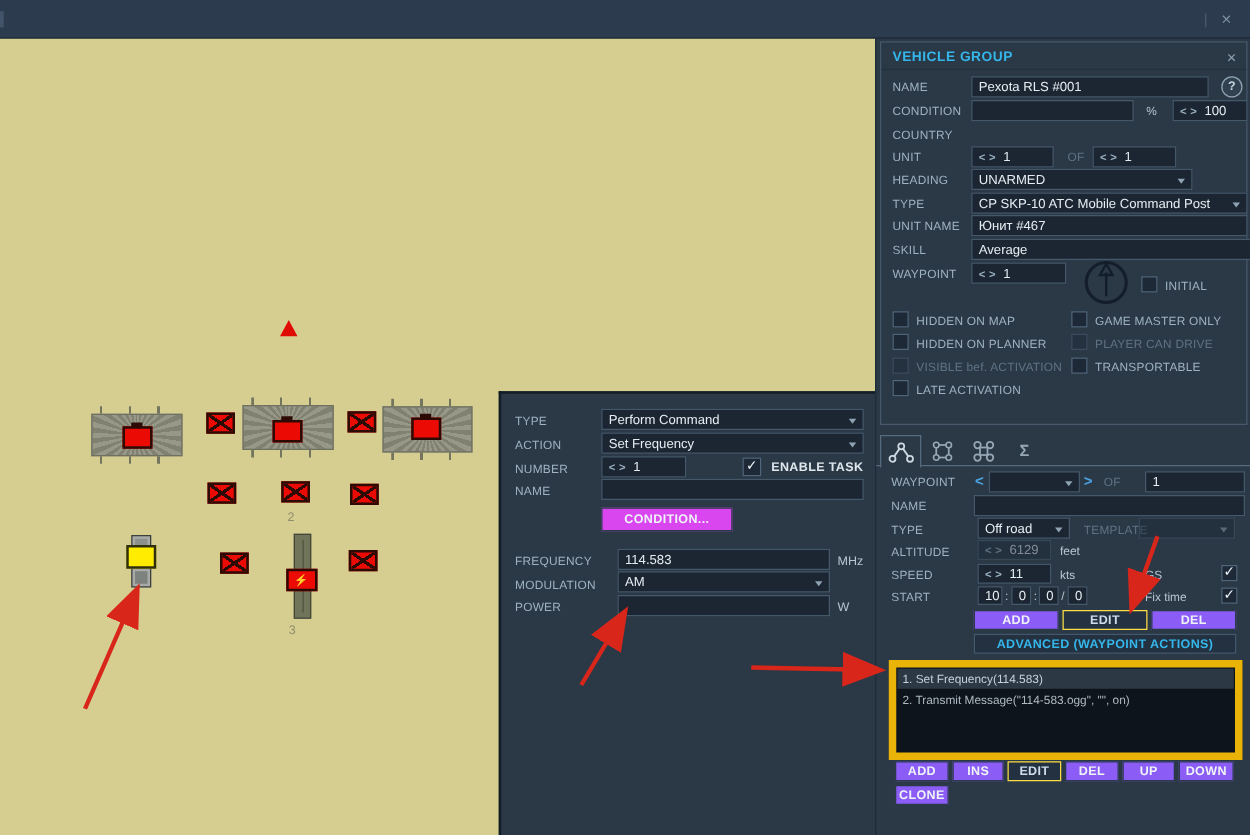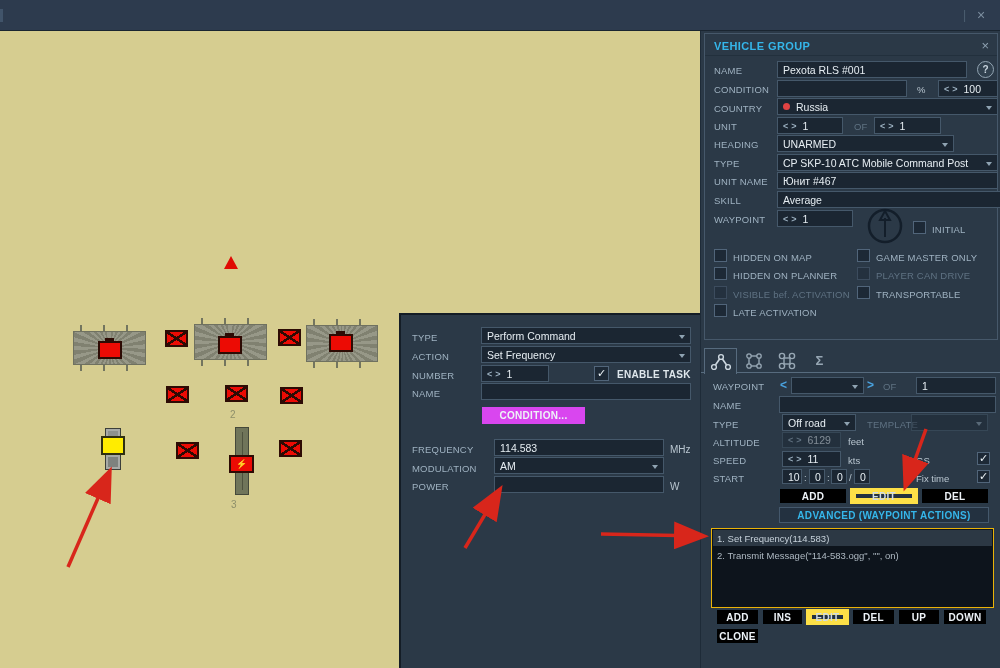--- a/index.html
+++ b/index.html
@@ -44,23 +44,23 @@
   .unitlbl{position:absolute;font-size:9.5px;color:#b9c6d0;white-space:nowrap}
   .input,.dd,.spin{position:absolute;background:#1b2632;border:1px solid #45586a;height:17px;font-size:10.5px;color:#e6edf2;
     display:flex;align-items:center;padding:0 5px;white-space:nowrap;overflow:hidden}
   .dd{padding-right:15px}
   .dd::after{content:"";position:absolute;right:5px;top:7px;border-left:3.5px solid transparent;border-right:3.5px solid transparent;border-top:4px solid #8fa3b2}
   .spin .sc{color:#9db2c2;font-size:9px;font-weight:bold;margin-right:3px}
   .spin .sv{margin-left:3px}
   .dis{opacity:.45}
   .cb{position:absolute;width:13px;height:13px;background:#1d2936;border:1px solid #51657a;display:flex;align-items:center;justify-content:center}
   .cb span{color:#eef4f8;font-size:11px;line-height:1;margin-top:-1px}
-  .btn{position:absolute;background:#000000;border:1px solid #293a49;color:#eef3f8;font-weight:bold;font-size:10px;
+  .btn{position:absolute;background:#8b5cf6;border:1px solid #293a49;color:#eef3f8;font-weight:bold;font-size:10px;
     display:flex;align-items:center;justify-content:center;letter-spacing:.3px;white-space:nowrap}
-  .btn.ghost{background:#233140;border:6px solid #fde047;color:#cfdce8}
+  .btn.ghost{background:#233140;border:1px solid #fde047;color:#cfdce8}
   .btn.adv{background:#233140;border:1px solid #44586c;color:#35b6ea}
   .helpc{position:absolute;width:17px;height:17px;border-radius:50%;border:1px solid #93a5b3;background:#31414f;
     display:flex;align-items:center;justify-content:center;color:#c8d4de;font-size:10px;font-weight:bold}
   .dot{display:inline-block;width:7px;height:7px;border-radius:50%;background:#e04343;margin-right:6px;flex:none}
 
   
   #panel{left:700px;top:31px;width:300px;height:637px;background:#2b3947;border-left:1px solid #1e2b38}
   #vg{left:3px;top:2px;width:294px;height:307px;border:1px solid #46586a}
   #vg-header{left:0;top:0;right:0;height:22px;border-bottom:1px solid #22303d}
   .panel-title{position:absolute;left:9px;top:6px;font-size:11px;font-weight:bold;color:#35b6ea;letter-spacing:.4px}
@@ -68,21 +68,21 @@
 
   
   #tabbar{left:0;top:317px;width:300px;height:25px;border-bottom:1px solid #576b7e}
   .tab{position:absolute;top:0;width:33px;height:25px;display:flex;align-items:center;justify-content:center}
   .tab.sel{border:1px solid #576b7e;border-bottom:none;background:#2b3947;height:26px}
   .tab .sg{font-size:13px;color:#97a7b4;font-weight:bold}
 
   .nv{position:absolute;font-size:12px;font-weight:bold;color:#4aa3e0}
 
   
-  #actlist{left:10px;top:497px;width:283px;height:80px;background:#0d141c;border:1px solid #eab308;overflow:hidden}
+  #actlist{left:10px;top:497px;width:283px;height:80px;background:#0d141c;border:6px solid #eab308;overflow:hidden}
   .act-row{position:absolute;left:1px;right:1px;height:16px;font-size:9.5px;color:#aeb9c2;display:flex;align-items:center;padding:0 4px;white-space:nowrap}
   .act-row.sel{background:#2c3844;color:#c6d1da}
 
   
   #dlg{left:399px;top:313px;width:301px;height:355px;background:#2b3947;border-left:2px solid #141d26;border-top:2px solid #141d26}
   .dlg-unit{position:absolute;font-size:10px;color:#b9c6d0}
   .etask{position:absolute;font-size:10px;color:#dfe7ec;font-weight:bold;letter-spacing:.3px}
 
   
   #arrows{left:0;top:0;width:1000px;height:668px;pointer-events:none;z-index:60}
@@ -200,24 +200,20 @@
         <span></span>
       </div>
       <span class="unitlbl" style="left:212px;top:50px">%</span>
       <div class="spin" style="left:233px;top:46px;width:60px">
         <span class="sc">&lt;</span>
         <span class="sc">&gt;</span>
         <span class="sv">100</span>
       </div>
 
       <span class="label" style="left:9px;top:69px">COUNTRY</span>
-      <div class="dd" style="left:72px;top:64px;width:221px">
-        <span class="dot"></span>
-        <span>Russia</span>
-      </div>
 
       <span class="label" style="left:9px;top:87px">UNIT</span>
       <div class="spin" style="left:72px;top:83px;width:66px">
         <span class="sc">&lt;</span>
         <span class="sc">&gt;</span>
         <span class="sv">1</span>
       </div>
       <span class="label dim" style="left:149px;top:87px">OF</span>
       <div class="spin" style="left:169px;top:83px;width:67px">
         <span class="sc">&lt;</span>

